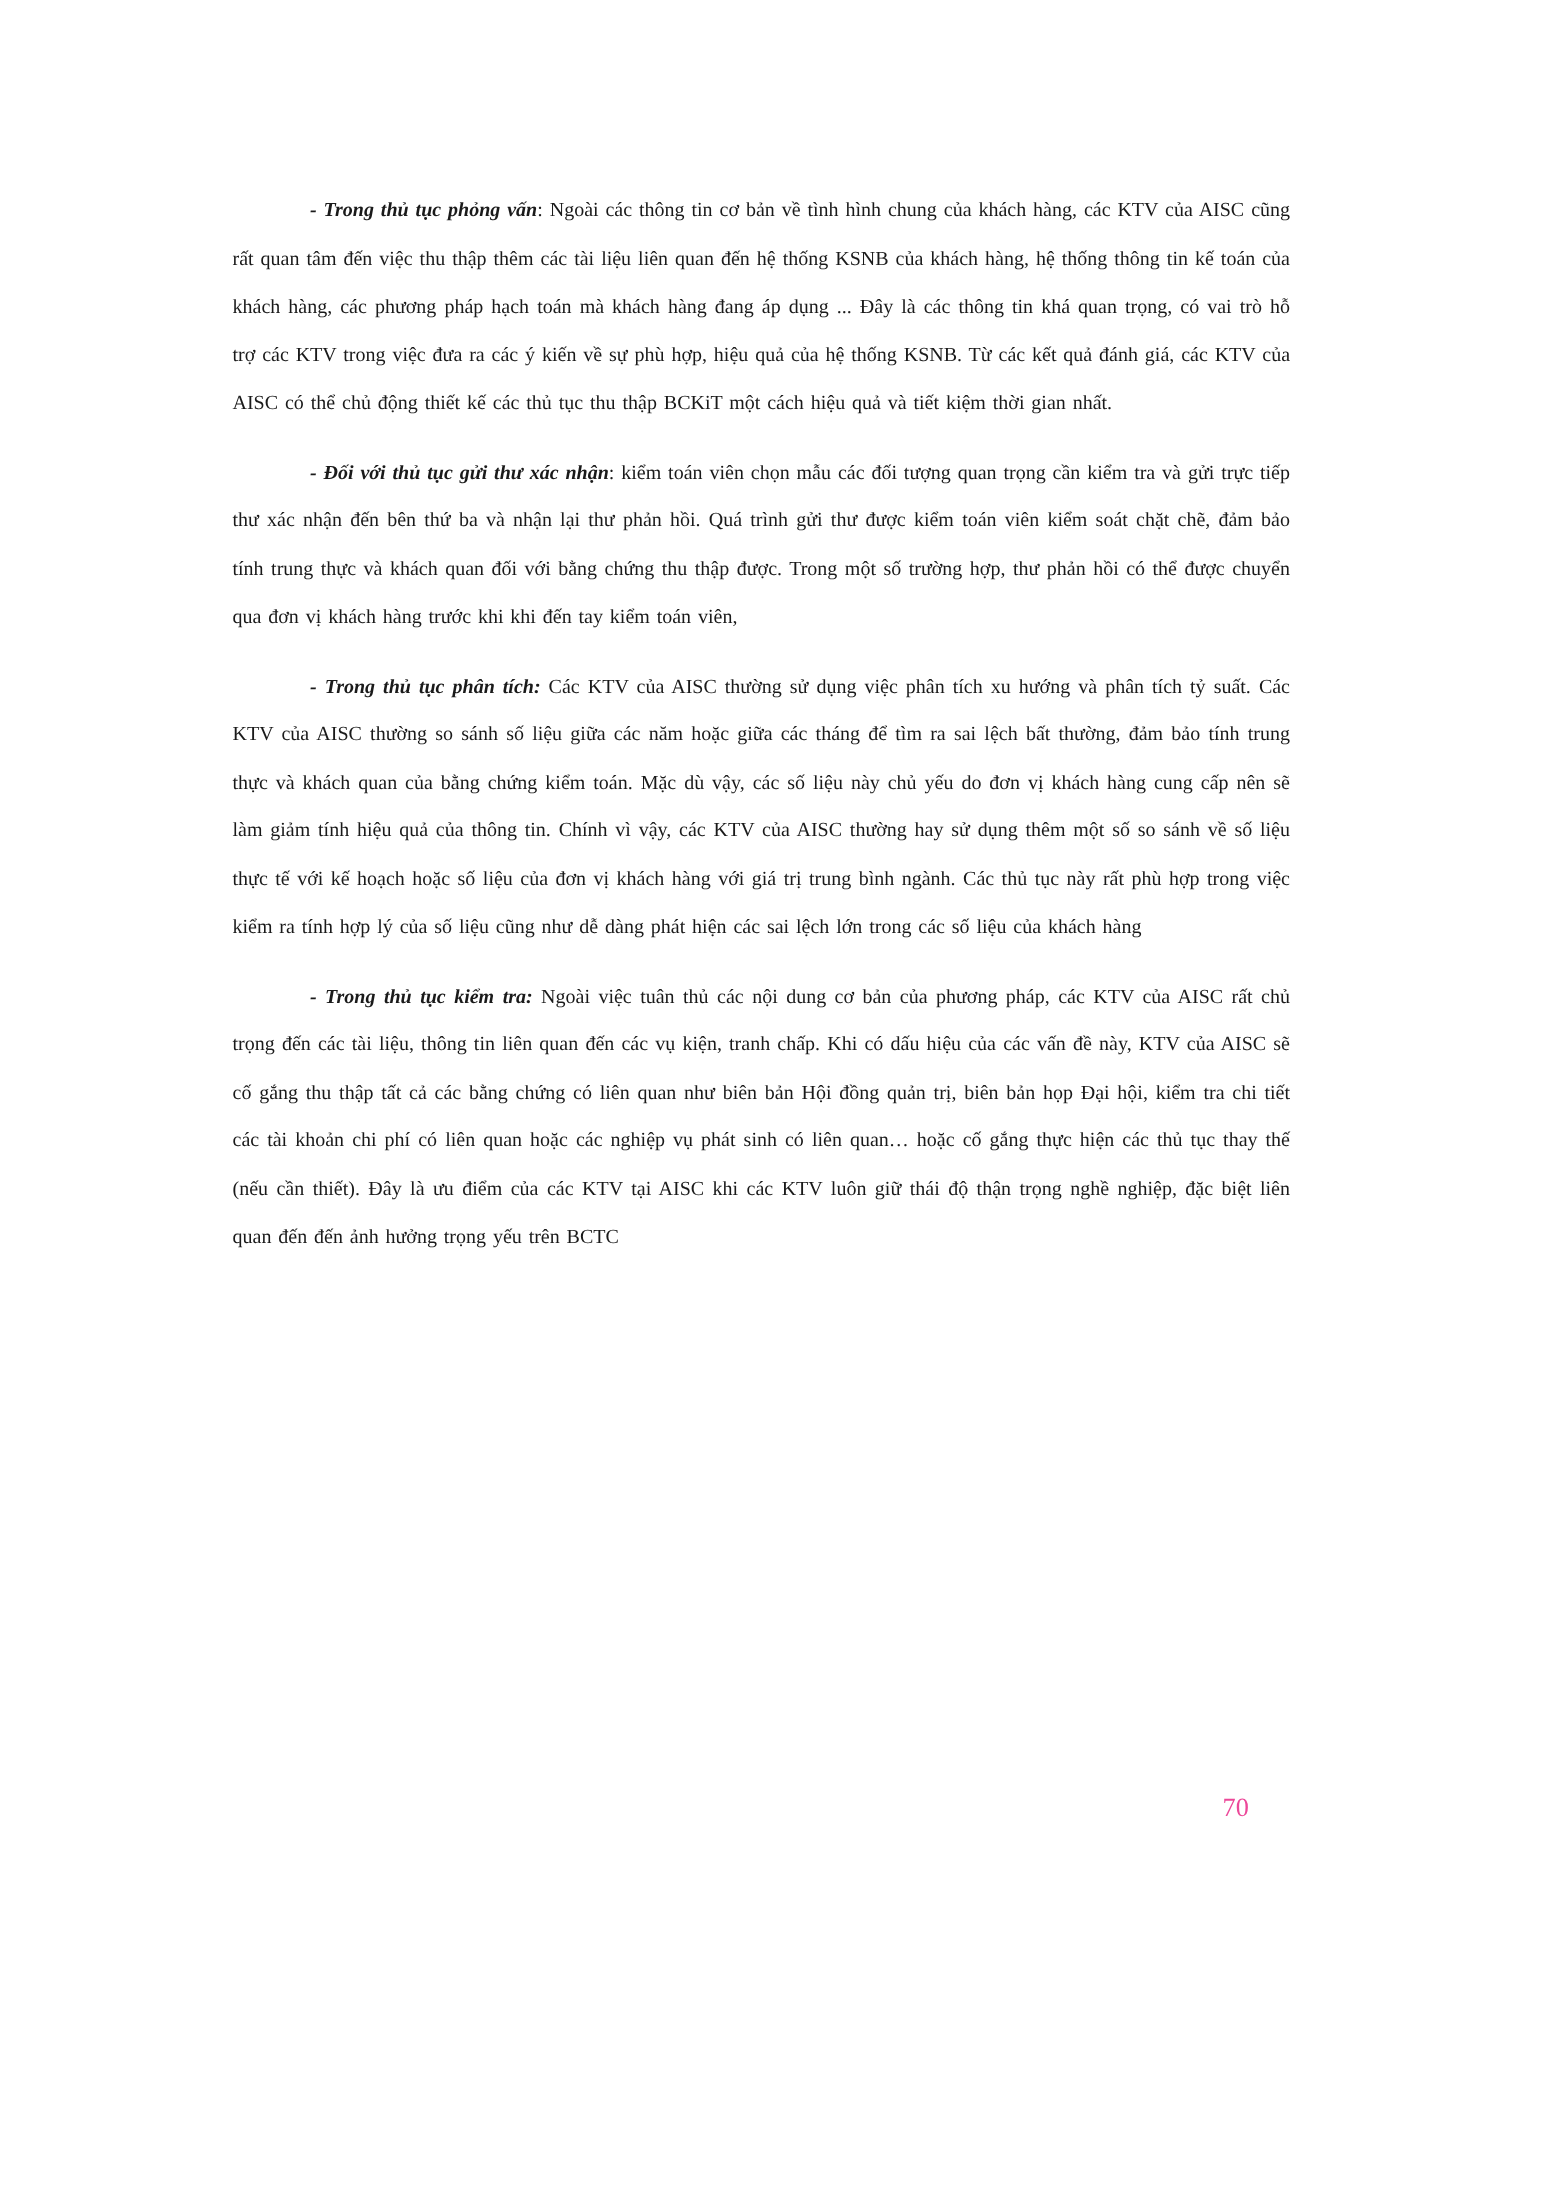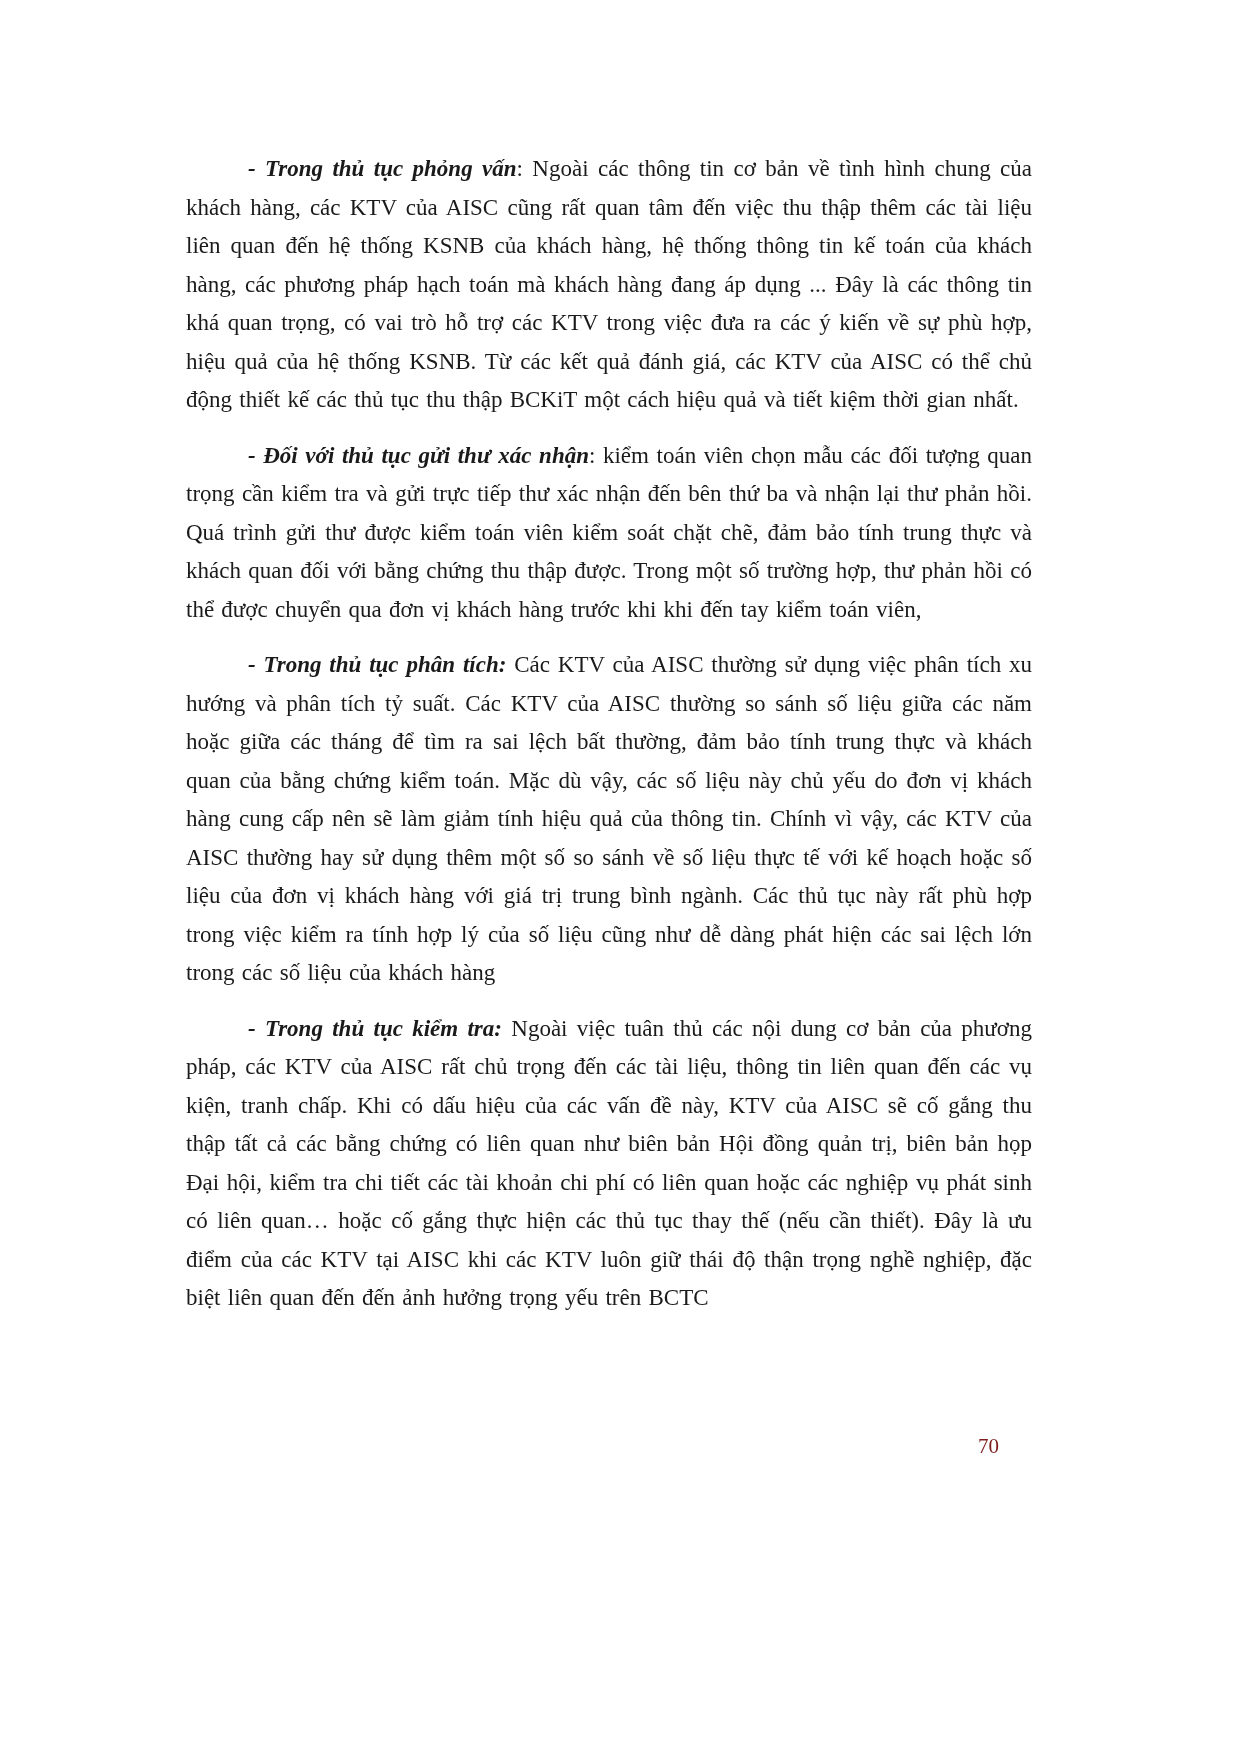--- a/index.html
+++ b/index.html
@@ -12,38 +12,38 @@
     width: 1240px;
     height: 1754px;
     background: #ffffff;
     font-family: "Liberation Serif", "DejaVu Serif", serif;
     color: #1a1a1a;
     box-sizing: border-box;
     padding: 150px 208px 0 186px;
     overflow: hidden;
   }
   .para {
-    font-size: 23px;
+    font-size: 16px;
     line-height: 38.5px;
     text-align: justify;
     text-indent: 62px;
     margin: 0 0 17px 0;
     word-spacing: 1.5px;
   }
   .para .lead {
     font-weight: bold;
     font-style: italic;
   }
   .page-number {
     position: absolute;
     left: 978px;
     top: 1432px;
     font-size: 21px;
     line-height: 28px;
-    color: #7f1d1d;
+    color: #ec4899;
   }
 </style>
 </head>
 <body>
 
 <div class="page">
 
   <p class="para"><span class="lead">- Trong thủ tục phỏng vấn</span><span>: Ngoài các thông tin cơ bản về tình hình chung của khách hàng, các KTV của AISC cũng rất quan tâm đến việc thu thập thêm các tài liệu liên quan đến hệ thống KSNB của khách hàng, hệ thống thông tin kế toán của khách hàng, các phương pháp hạch toán mà khách hàng đang áp dụng ... Đây là các thông tin khá quan trọng, có vai trò hỗ trợ các KTV trong việc đưa ra các ý kiến về sự phù hợp, hiệu quả của hệ thống KSNB. Từ các kết quả đánh giá, các KTV của AISC có thể chủ động thiết kế các thủ tục thu thập BCKiT một cách hiệu quả và tiết kiệm thời gian nhất.</span></p>
 
   <p class="para"><span class="lead">- Đối với thủ tục gửi thư xác nhận</span><span>: kiểm toán viên chọn mẫu các đối tượng quan trọng cần kiểm tra và gửi trực tiếp thư xác nhận đến bên thứ ba và nhận lại thư phản hồi. Quá trình gửi thư được kiểm toán viên kiểm soát chặt chẽ, đảm bảo tính trung thực và khách quan đối với bằng chứng thu thập được. Trong một số trường hợp, thư phản hồi có thể được chuyển qua đơn vị khách hàng trước khi khi đến tay kiểm toán viên,</span></p>

